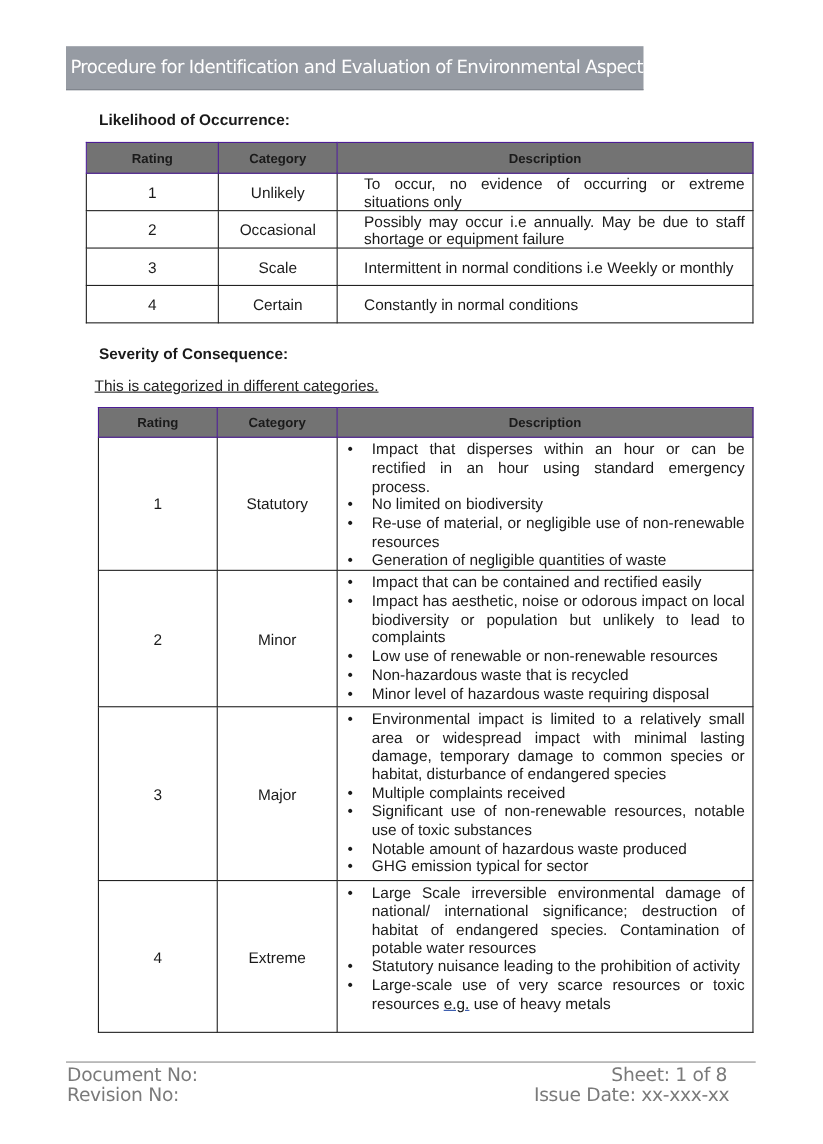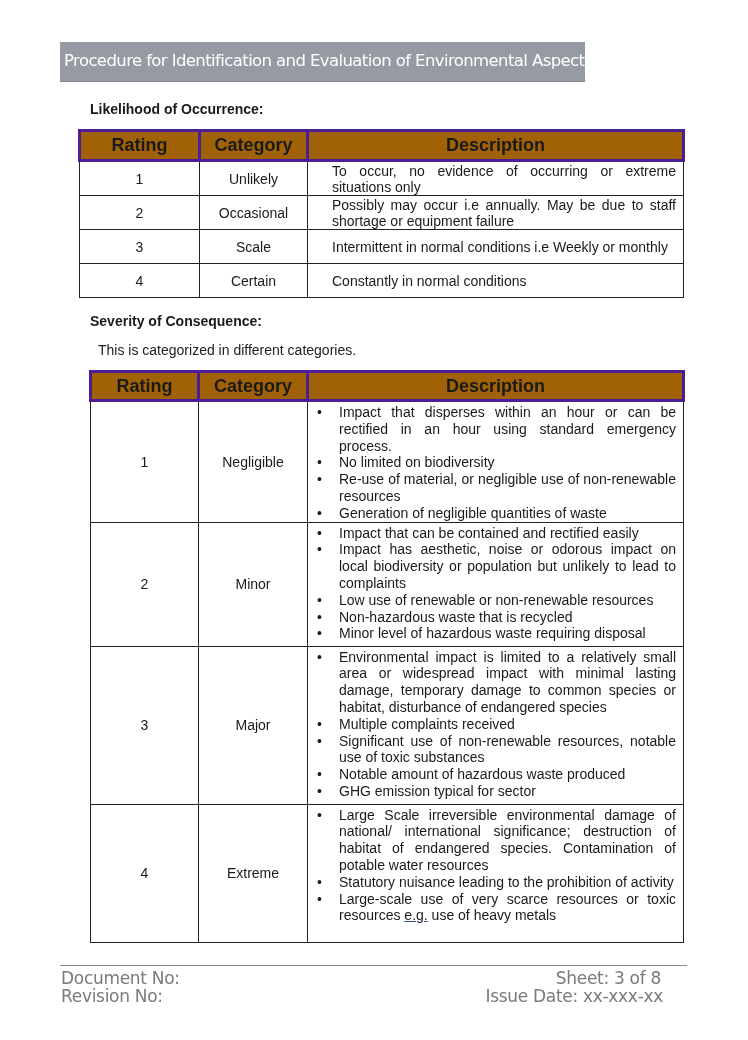--- a/index.html
+++ b/index.html
@@ -6,22 +6,22 @@
   body { width:748px; height:1040px; position:relative; overflow:hidden;
          font-family:"Liberation Sans", sans-serif; color:#1a1a1a; }
   .banner { position:absolute; left:60px; top:42px; width:525px; height:39px;
             background:#969ba3; border-bottom:1px solid #7f848c; }
   .banner span { position:absolute; left:4px; top:9px; color:#ffffff;
                  font-family:"DejaVu Sans", sans-serif; font-size:16.5px; letter-spacing:-0.6px;
                  white-space:nowrap; }
   .heading { position:absolute; font-weight:bold; font-size:14px; white-space:nowrap; }
   .para { position:absolute; font-size:14px; white-space:nowrap; color:#222; }
   table { position:absolute; border-collapse:collapse; font-size:14px; }
-  th { background:#a16207; font-weight:bold; border:3px solid #4c1d95; text-align:center;
-       font-size:18px; padding:0; }
+  th { background:#737373; font-weight:bold; border:1px solid #4c1d95; text-align:center;
+       font-size:12px; padding:0; }
   td { border:1px solid #222; padding:0; vertical-align:middle; }
   td.c { text-align:center; }
   td.d { padding:0 7px 0 24px; text-align:justify; line-height:16px; }
   #t1 { left:78px; top:129px; width:607px; }
   #t1 th { height:27px; }
   #t1 tr.r td { height:33px; }
   #t2 { left:89px; top:370px; width:596px; }
   #t2 th { height:26px; }
   ul { margin:0; padding:0; list-style:none; }
   ul li { position:relative; padding-left:24px; line-height:16.8px; text-align:justify; }
@@ -70,37 +70,37 @@
   </tr>
   <tr class="r">
     <td class="c">4</td>
     <td class="c">Certain</td>
     <td class="d">Constantly in normal conditions</td>
   </tr>
 </tbody>
   </table>
 
 <div class="heading" style="left:90px; top:313px;">Severity of Consequence:</div>
-<div class="para" style="left:98px; top:342px;">This is categorized in different categories.</div>
+<div class="para" style="left:86px; top:342px;text-decoration:underline;">This is categorized in different categories.</div>
 
 <table id="t2">
   <colgroup>
       <col style="width:108px">
       <col style="width:109px">
       <col>
     </colgroup>
   <tbody>
       <tr>
     <th>Rating</th>
     <th>Category</th>
     <th>Description</th>
   </tr>
   <tr style="height:121px;">
     <td class="c">1</td>
-    <td class="c">Negligible</td>
+    <td class="c">Statutory</td>
     <td class="d2">
       <ul>
         <li>Impact that disperses within an hour or can be rectified in an hour using standard emergency process.</li>
         <li>No limited on biodiversity</li>
         <li>Re-use of material, or negligible use of non-renewable resources</li>
         <li>Generation of negligible quantities of waste</li>
       </ul>
     </td>
   </tr>
   <tr style="height:124px;">
@@ -139,14 +139,14 @@
         <li><span>Large-scale use of very scarce resources or toxic resources </span><span class="eg">e.g.</span><span> use of heavy metals</span></li>
       </ul>
     </td>
   </tr>
 </tbody>
   </table>
 
 <div class="footer-line"></div>
 <div class="foot" style="left:61px; top:968px;">Document No:</div>
 <div class="foot" style="left:61px; top:986px;">Revision No:</div>
-<div class="foot" style="right:87px; top:968px;">Sheet: 3 of 8</div>
+<div class="foot" style="right:87px; top:968px;">Sheet: 1 of 8</div>
 <div class="foot" style="right:85px; top:986px;">Issue Date: xx-xxx-xx</div>
 
 </body></html>

